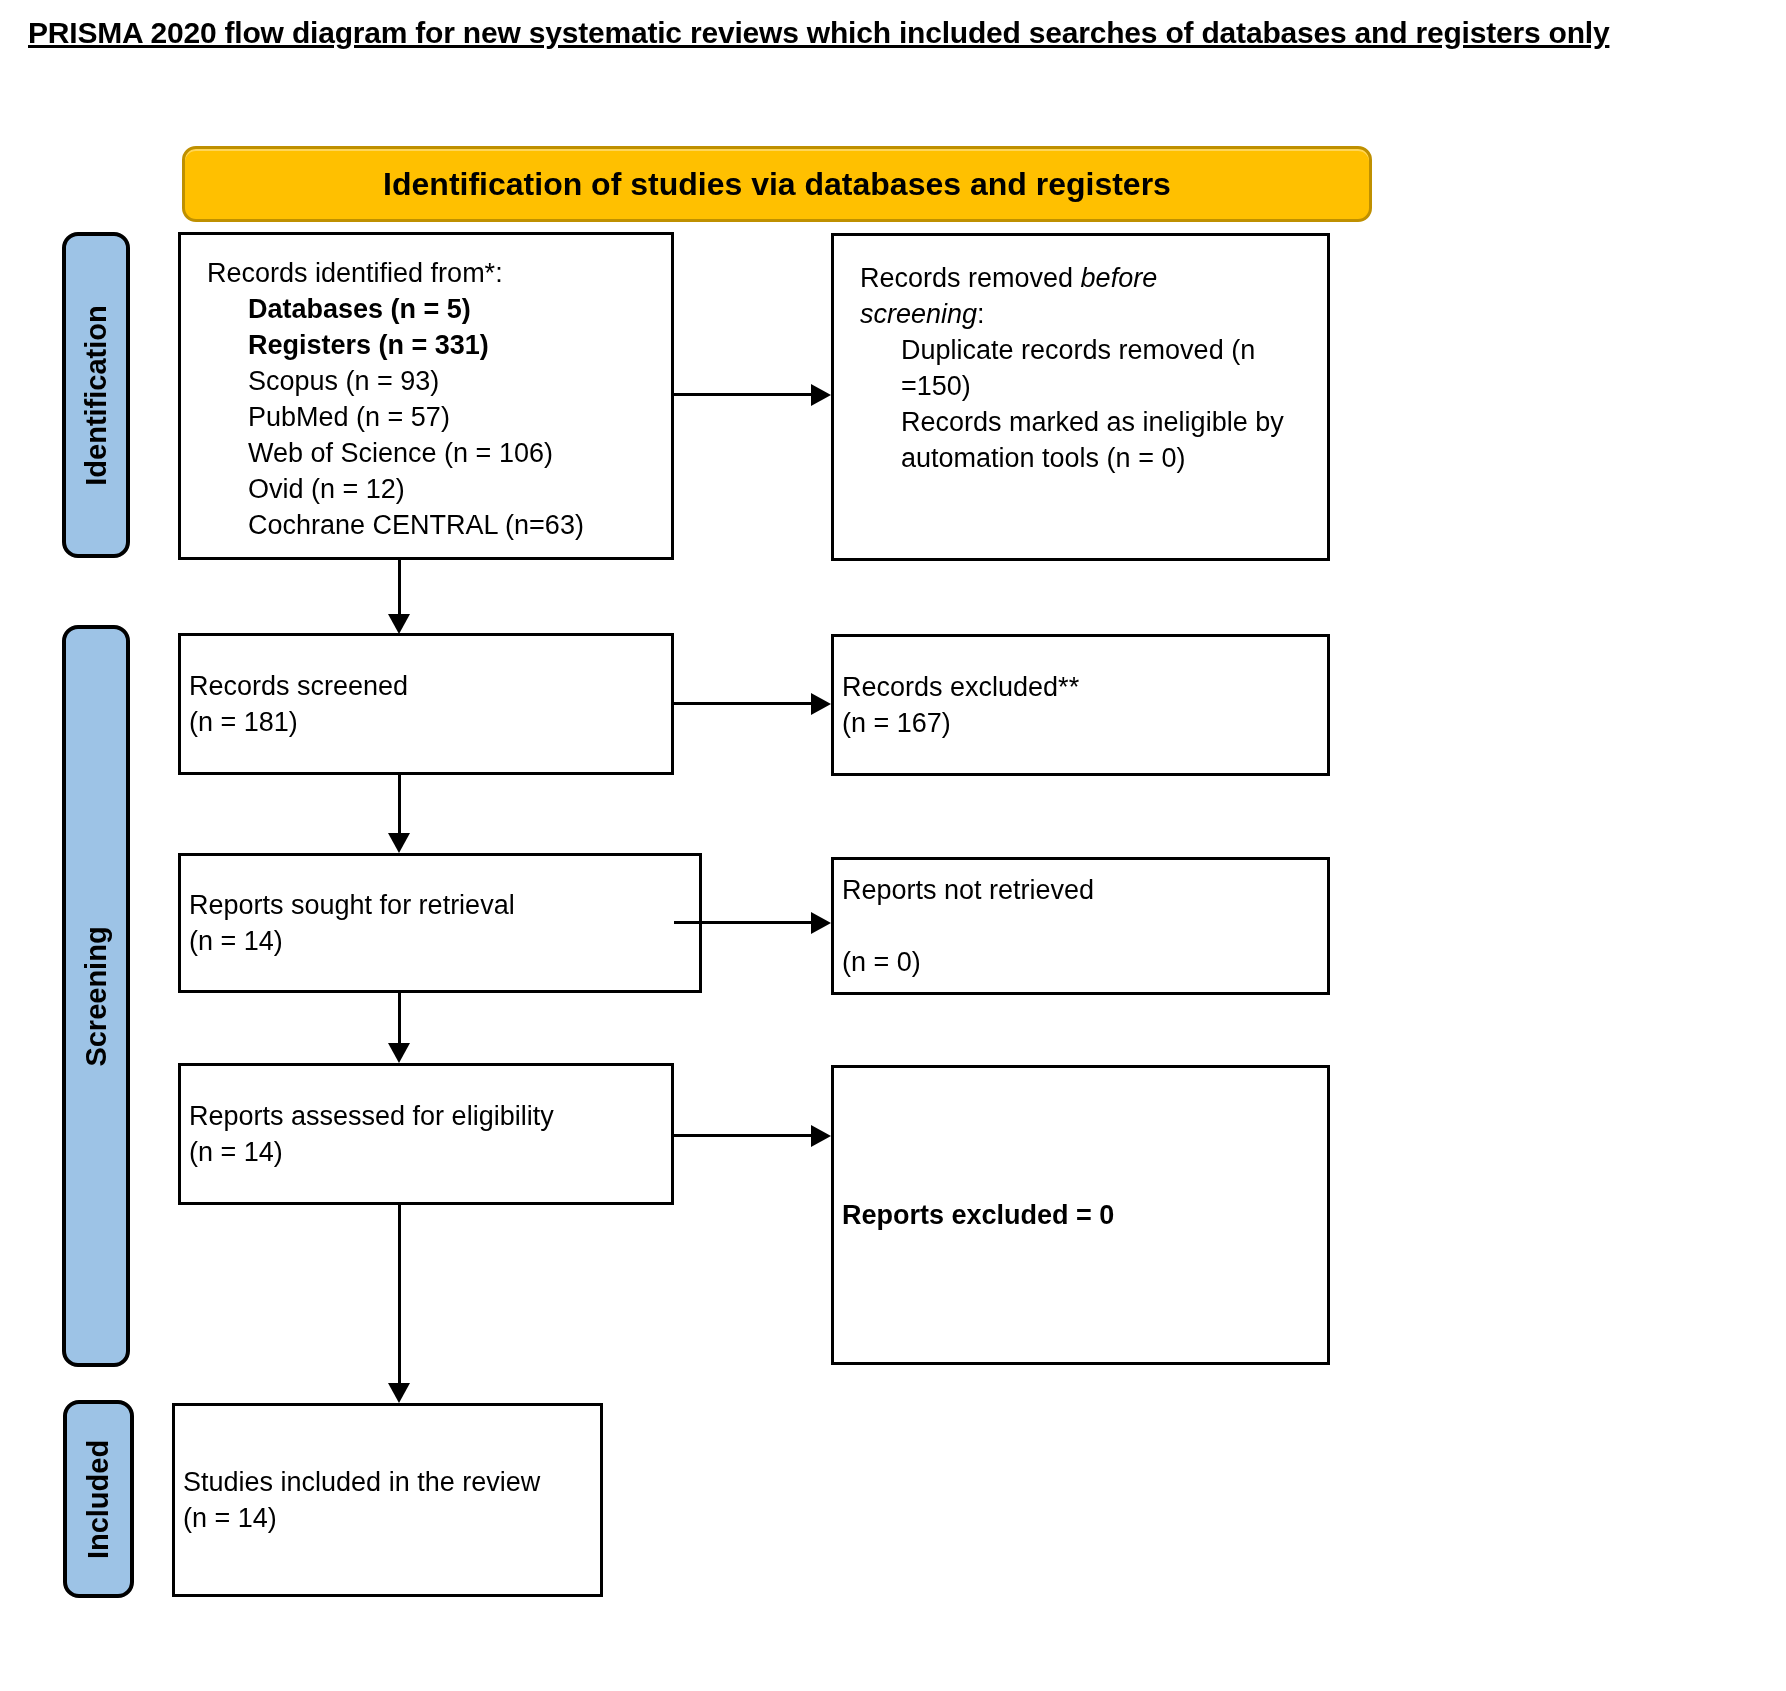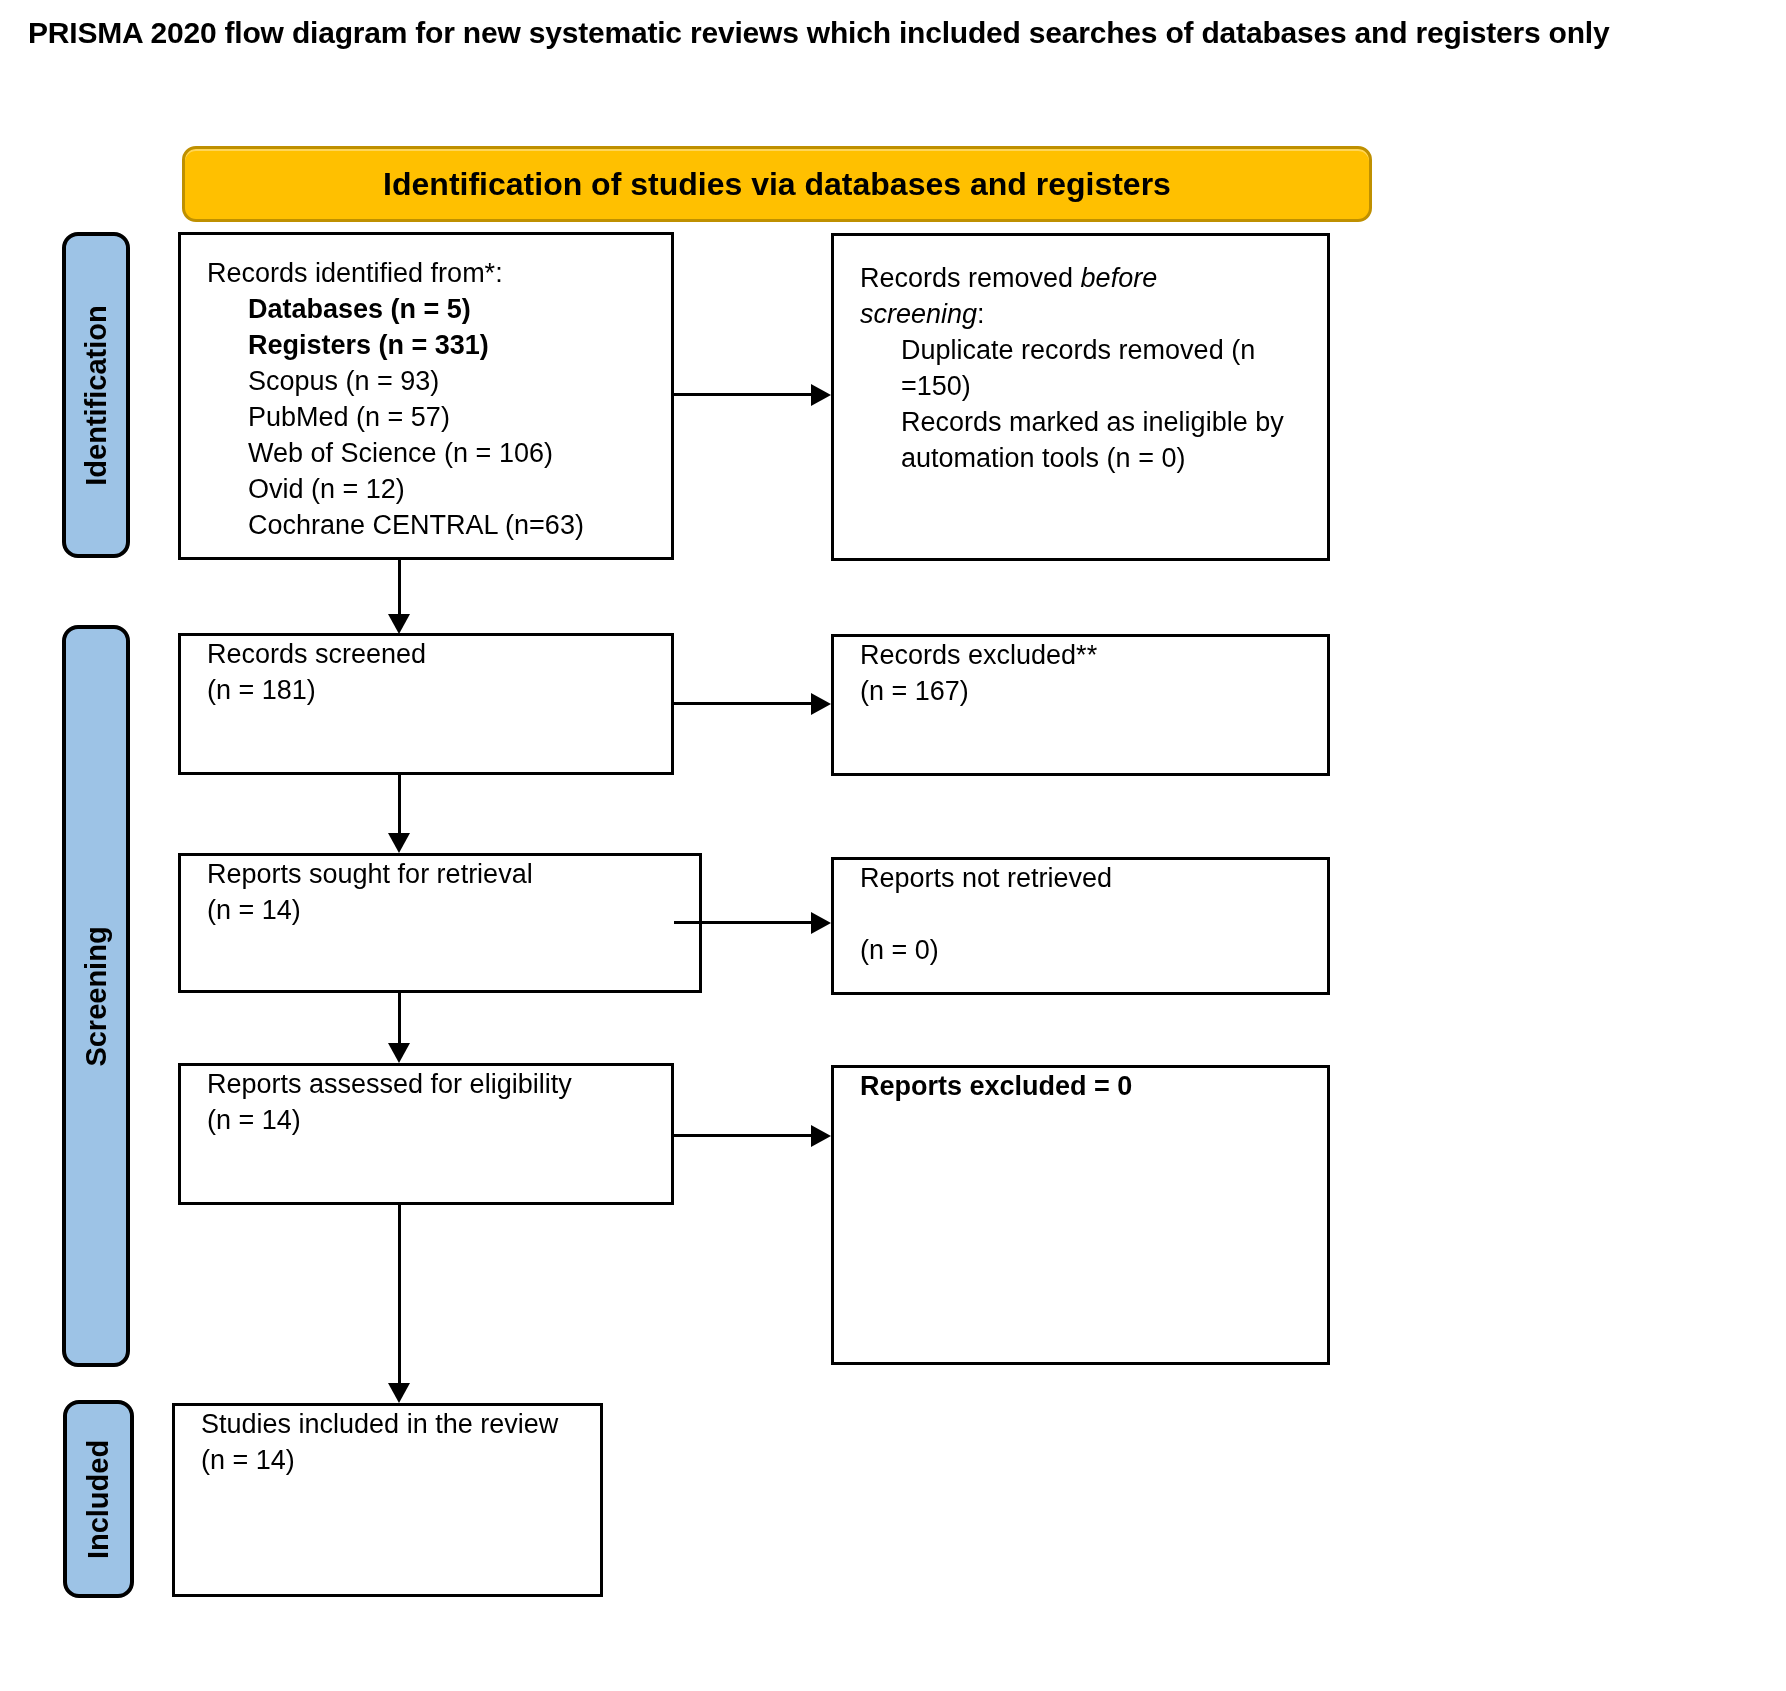--- a/index.html
+++ b/index.html
@@ -1,25 +1,25 @@
 <!DOCTYPE html>
 <html><head>
 <meta charset="utf-8">
 <style>
   html,body{margin:0;padding:0;background:#fff;}
   body{font-family:"Liberation Sans",sans-serif;color:#000;}
   .canvas{position:relative;width:1786px;height:1691px;background:#fff;overflow:hidden;}
-  .title{position:absolute;left:28px;top:16px;width:1740px;font-size:30px;font-weight:bold;letter-spacing:-0.2px;}
+  .title{position:absolute;left:28px;top:16px;width:1740px;font-size:30px;font-weight:bold;letter-spacing:-0.2px;text-decoration:underline;}
   .banner{position:absolute;left:182px;top:146px;width:1190px;height:76px;background:#FFC000;border:3px solid #BF9000;border-radius:14px;box-sizing:border-box;display:flex;align-items:center;justify-content:center;box-shadow:inset 0 2px 0 rgba(255,255,255,.35);}
   .banner span{font-size:32px;font-weight:bold;}
   .stage{position:absolute;background:#9DC3E6;border:4px solid #000;border-radius:16px;box-sizing:border-box;display:flex;align-items:center;justify-content:center;}
   .stage span{transform:rotate(-90deg);white-space:nowrap;font-weight:bold;font-size:29px;}
   .box{position:absolute;background:#fff;border:3px solid #000;box-sizing:border-box;font-size:27px;line-height:36px;}
   .box .pad{padding:20px 12px 12px 26px;}
-  .center-v{display:flex;flex-direction:column;padding-left:26px;padding-right:12px;}
+  .center-v{display:flex;flex-direction:column;justify-content:center;padding-left:8px;padding-right:12px;}
   .line{white-space:normal;}
   .indent{margin-left:41px;}
   .hline{position:absolute;height:3px;background:#000;}
   .vline{position:absolute;width:3px;background:#000;}
   .head-right{position:absolute;width:0;height:0;border-top:11px solid transparent;border-bottom:11px solid transparent;border-left:20px solid #000;}
   .head-down{position:absolute;width:0;height:0;border-left:11px solid transparent;border-right:11px solid transparent;border-top:20px solid #000;}
 </style>
 </head>
 <body>
 

